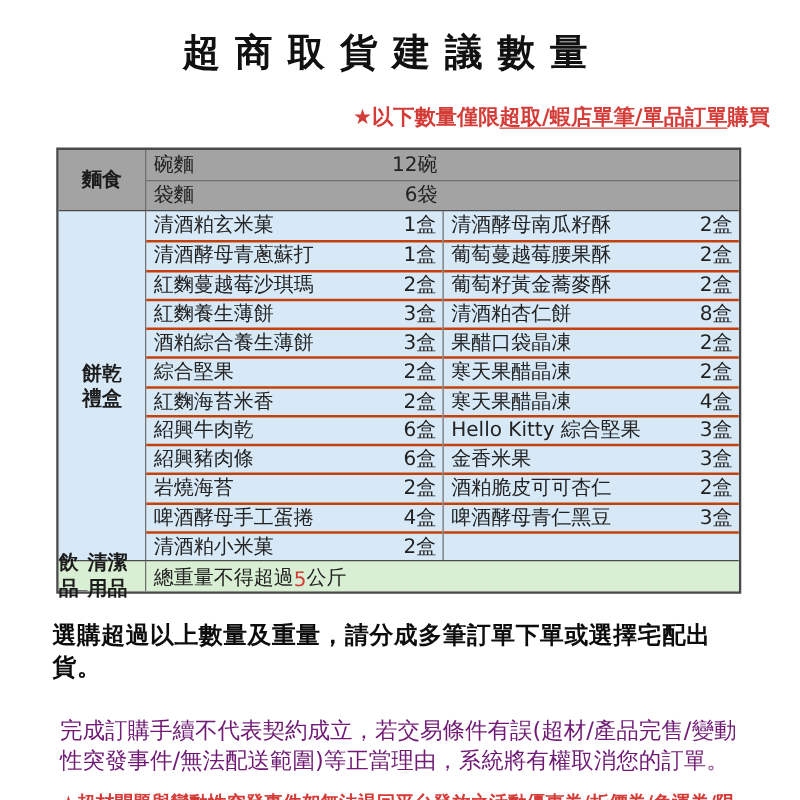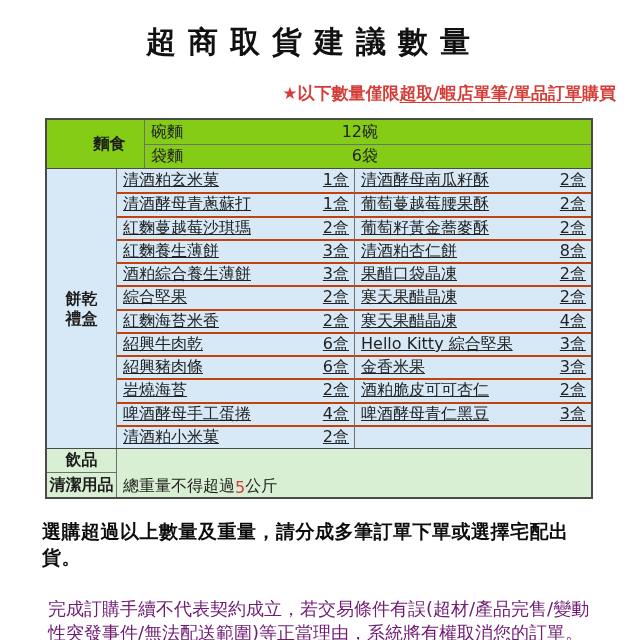--- a/index.html
+++ b/index.html
@@ -18,40 +18,40 @@
   
   .tbl { margin:13px 0 0 45px; width:548px; border:2px solid #4a4a4a; }
   .sec { display:flex; width:100%; }
   .sec + .sec { border-top:1px solid #4a4a4a; }
 
   .cat { width:70px; flex:0 0 70px; border-right:1px solid #707070;
     display:flex; flex-direction:column; justify-content:center; align-items:center;
     font-weight:700; font-size:16px; line-height:1.2; color:#1c1c1c; }
 
   
-  .sec-noodles { background:#84cc16;padding-left:28px; }
+  .sec-noodles { background:#a3a3a3; }
   .sec-noodles .rows { flex:1; display:flex; flex-direction:column; }
   .prow { height:24px; display:flex; align-items:center; }
   .prow + .prow { border-top:1px solid #707070; }
   .p-left { width:238px; display:flex; justify-content:space-between;
     padding:0 5px 0 6px; font-size:16px; }
 
   
   .sec-cookies { background:#D7E9F7; }
   .half { display:flex; flex-direction:column; }
   .half.left  { width:238px; flex:0 0 238px; border-right:1px solid #707070; }
   .half.right { flex:1;justify-content:flex-end; }
   .irow { height:23.25px; display:flex; justify-content:space-between;
-    align-items:center; padding:0 5px 0 6px; font-size:16px;text-decoration:underline; }
+    align-items:center; padding:0 5px 0 6px; font-size:16px; }
   .irow + .irow { border-top:2px solid #c2410c; }
 
   
   .sec-drinks { background:#D9EFD3; }
   .catcol { width:70px; flex:0 0 70px; border-right:1px solid #707070;
-    display:flex; flex-direction:column; }
+    display:flex; flex-direction:row; }
   .catcol .ccell { height:24px; display:flex; align-items:center; justify-content:center;
     font-weight:700; font-size:16px; color:#1c1c1c; }
   .catcol .ccell:first-child { border-bottom:1px solid #707070; }
   .note { flex:1; display:flex; align-items:flex-end; padding-left:6px; font-size:16px; }
   .note .hl { color:#D43C38; }
 
   .qty { white-space:nowrap; }
   .iname { white-space:nowrap; overflow:hidden; }
 
   

